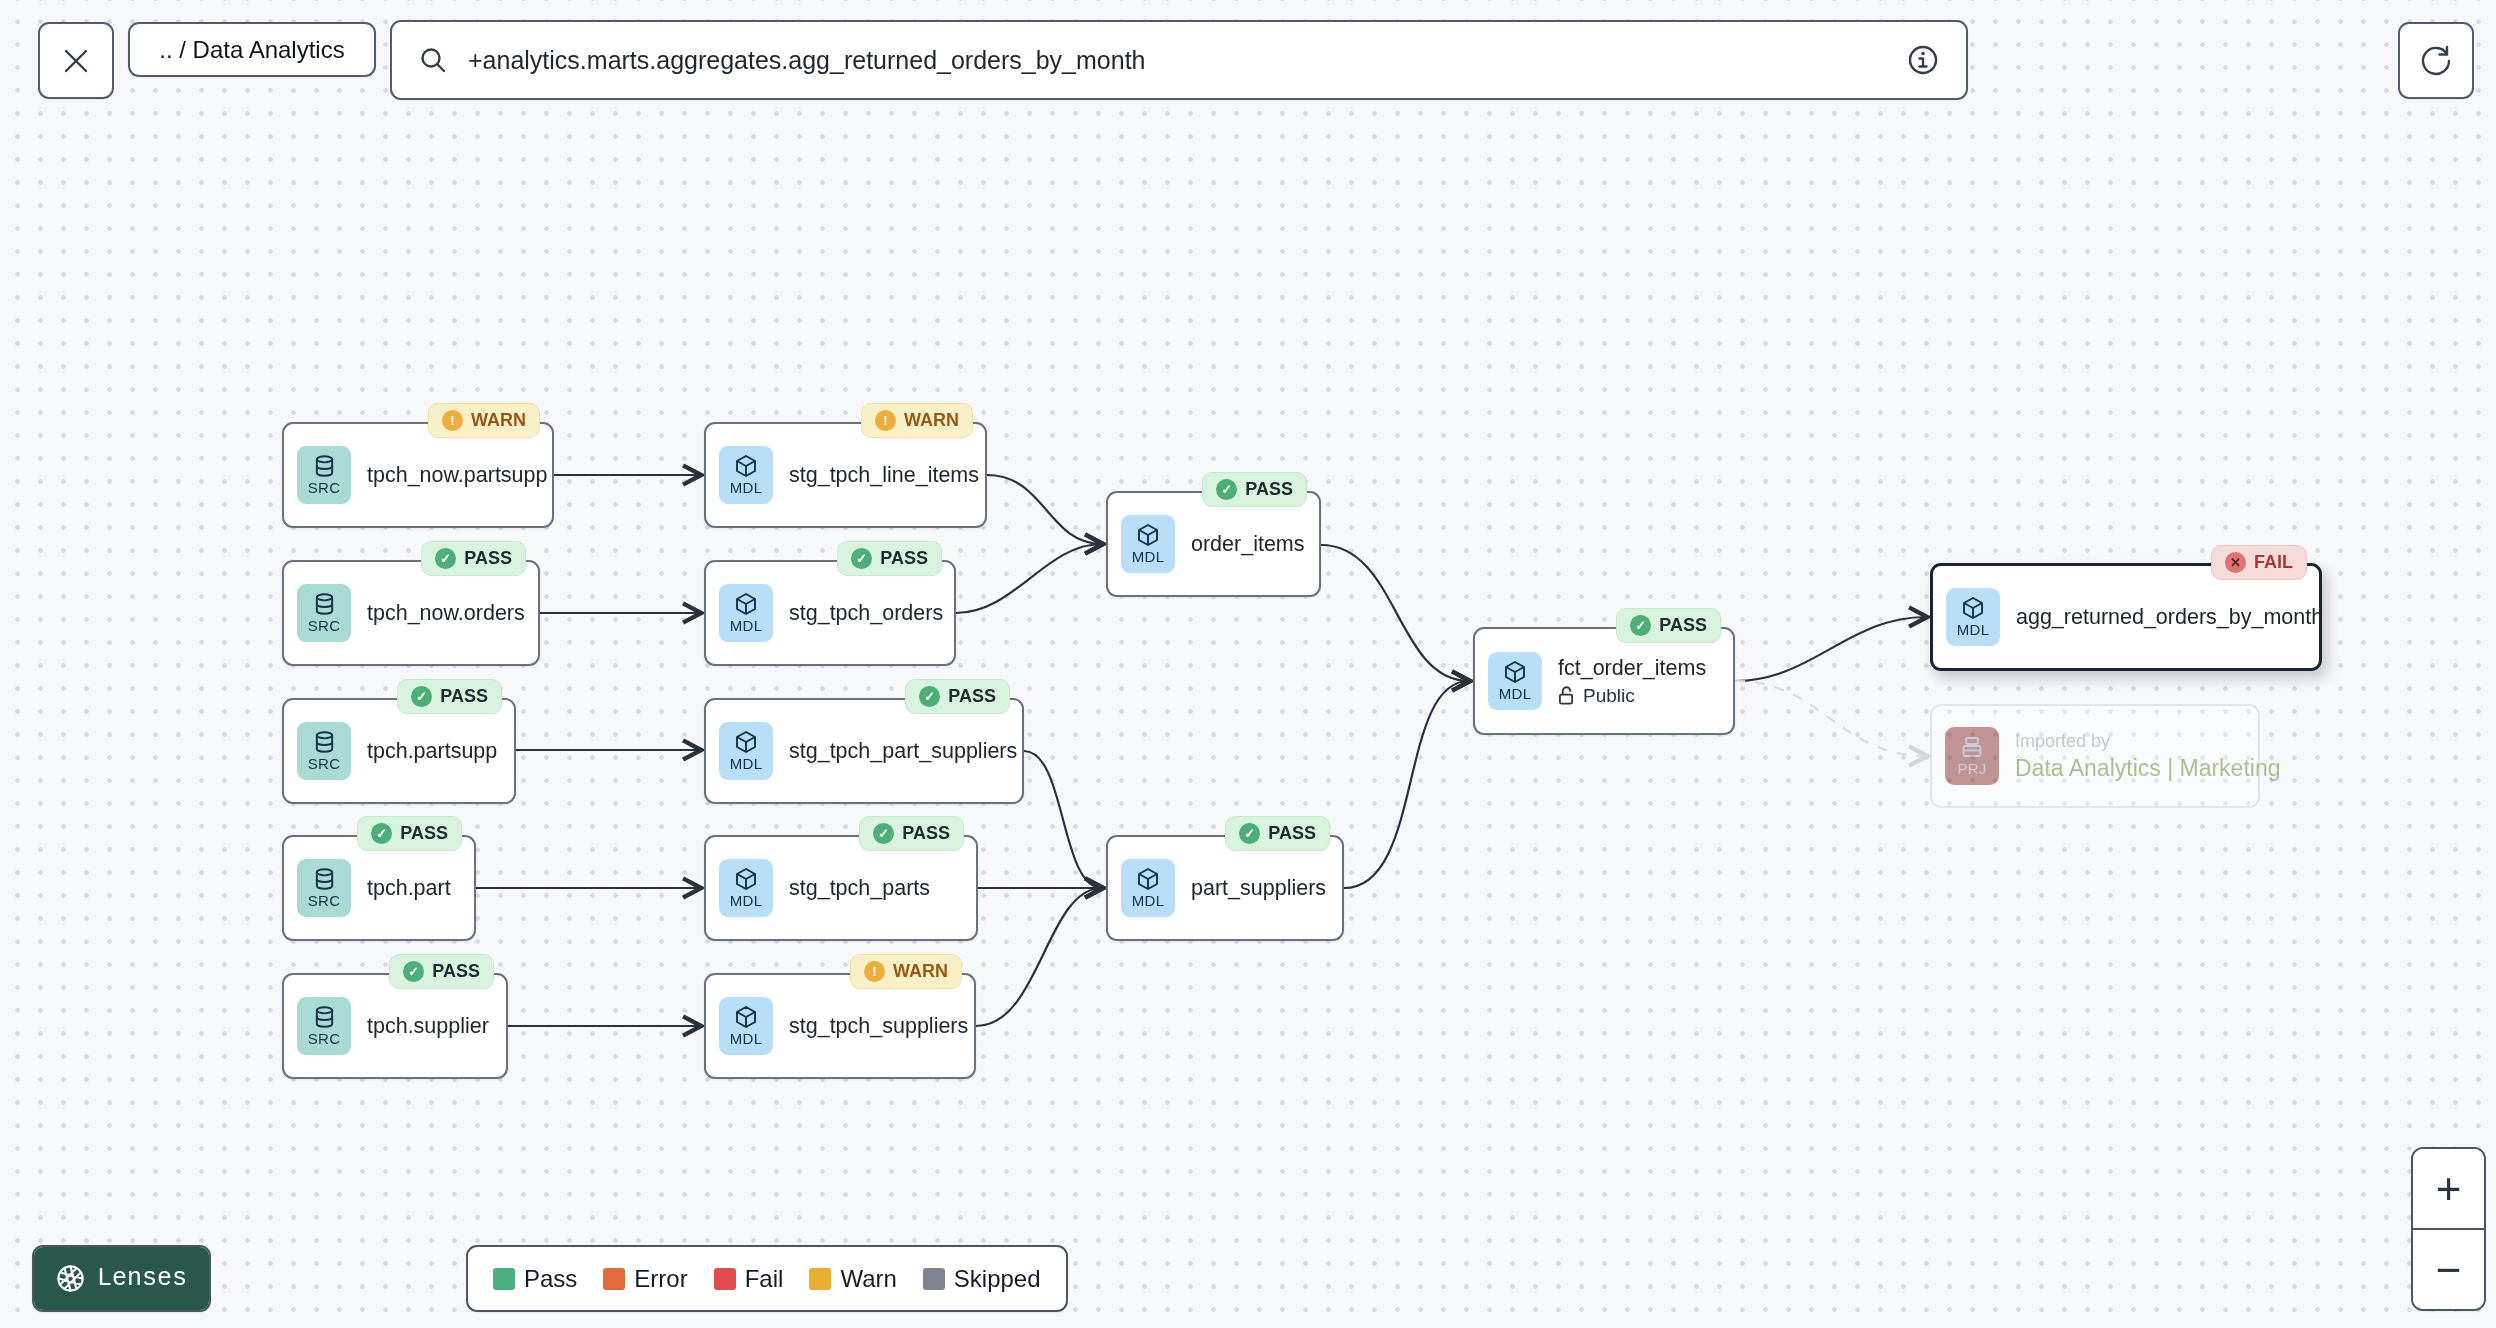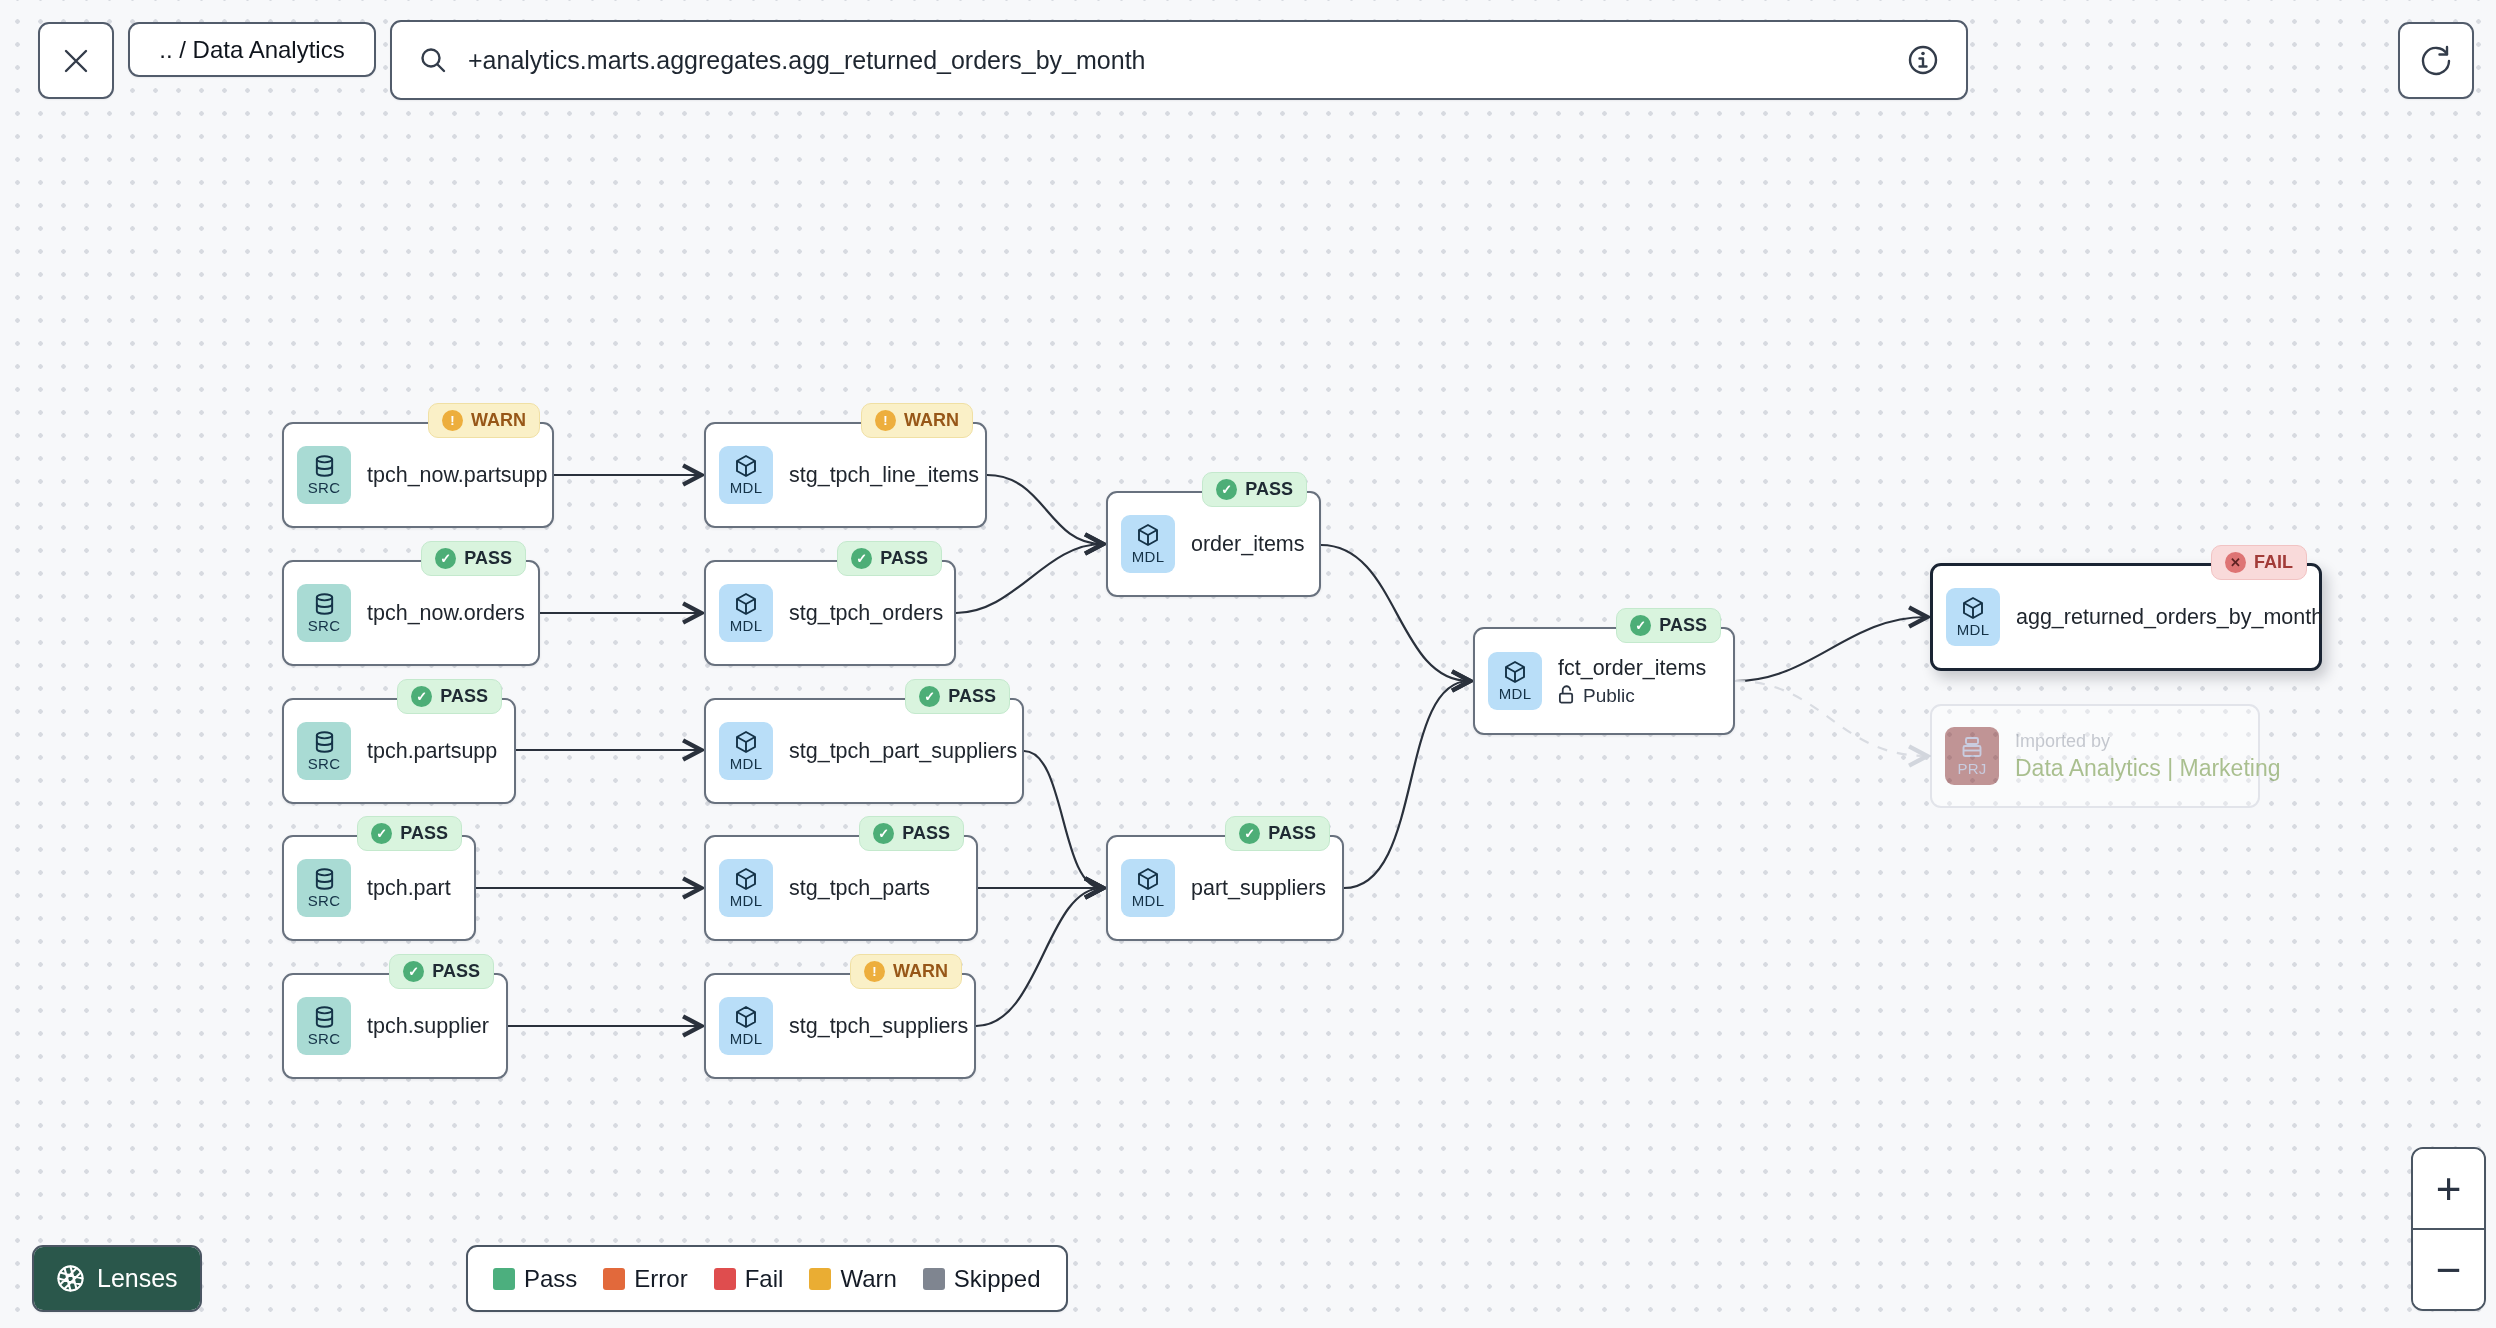--- a/index.html
+++ b/index.html
@@ -29,34 +29,34 @@
   .node{position:absolute;background:#fff;border:2px solid #68717E;border-radius:11px;
     display:flex;align-items:center;gap:16px;padding:0 16px 0 13px;box-sizing:border-box;
     box-shadow:0 1px 3px rgba(20,25,35,.08);cursor:pointer;}
   .node.selected{border:3.5px solid #1A2433;box-shadow:5px 7px 14px rgba(20,25,35,.22);}
   .node.faded{opacity:.45;border-color:#C9CDD7;box-shadow:none;background:rgba(255,255,255,.75);}
   .tile{width:54px;height:58px;border-radius:9px;display:flex;flex-direction:column;
     align-items:center;justify-content:center;gap:1px;flex:0 0 auto;}
   .tile .k{font-size:15px;font-weight:500;letter-spacing:.3px;}
   .node .txt{display:flex;flex-direction:column;justify-content:center;}
   .label{font-size:21.5px;color:#20262E;white-space:nowrap;}
-  .sub{font-size:19px;color:#2A3340;display:flex;gap:8px;margin-top:4px;}
+  .sub{font-size:19px;color:#2A3340;display:flex;gap:8px;align-items:center;margin-top:4px;}
   .faded .l1{font-size:18px;color:#878E9B;margin-bottom:3px;}
   .faded .l2{font-size:23px;color:#4d7c0f;white-space:nowrap;}
   .badge{position:absolute;top:-21px;right:12px;height:35px;border-radius:10px;
     display:flex;align-items:center;gap:8px;padding:0 13px;font-weight:700;font-size:18px;
     box-sizing:border-box;border:1.5px solid transparent;}
   .badge .dot{width:21px;height:21px;border-radius:50%;display:flex;align-items:center;
     justify-content:center;font-size:13px;font-weight:700;}
   
   #lens-pill{position:absolute;left:32px;top:1245px;height:67px;background:#fff;
     border:2px solid #4B5663;border-radius:11px;display:flex;align-items:stretch;
     box-sizing:border-box;overflow:hidden;box-shadow:0 1px 2px rgba(16,24,40,.06);}
   #lens-seg{background:#2A574B;color:#fff;display:flex;align-items:center;gap:12px;
-    padding:0 22px;font-size:25px;cursor:pointer;}
+    padding:0 22px;font-size:25px;cursor:pointer;font-family:Liberation Mono, monospace;}
   #status-seg{display:flex;align-items:center;gap:14px;padding:0 24px;font-size:25px;
     color:#1C2634;cursor:pointer;background:#fff;}
   #legend-box{position:absolute;left:466px;top:1245px;height:67px;background:#fff;
     border:2px solid #4B5663;border-radius:11px;display:flex;align-items:center;gap:26px;
     padding:0 25px;box-sizing:border-box;box-shadow:0 1px 2px rgba(16,24,40,.06);}
   .li{display:flex;align-items:center;gap:9px;font-size:24px;color:#141B26;}
   .sq{width:22px;height:22px;border-radius:3px;}
   #zoom-ctl{position:absolute;left:2411px;top:1147px;width:75px;height:164px;background:#fff;
     border:2px solid #4B5663;border-radius:12px;box-sizing:border-box;display:flex;
     flex-direction:column;overflow:hidden;box-shadow:0 1px 2px rgba(16,24,40,.06);}

